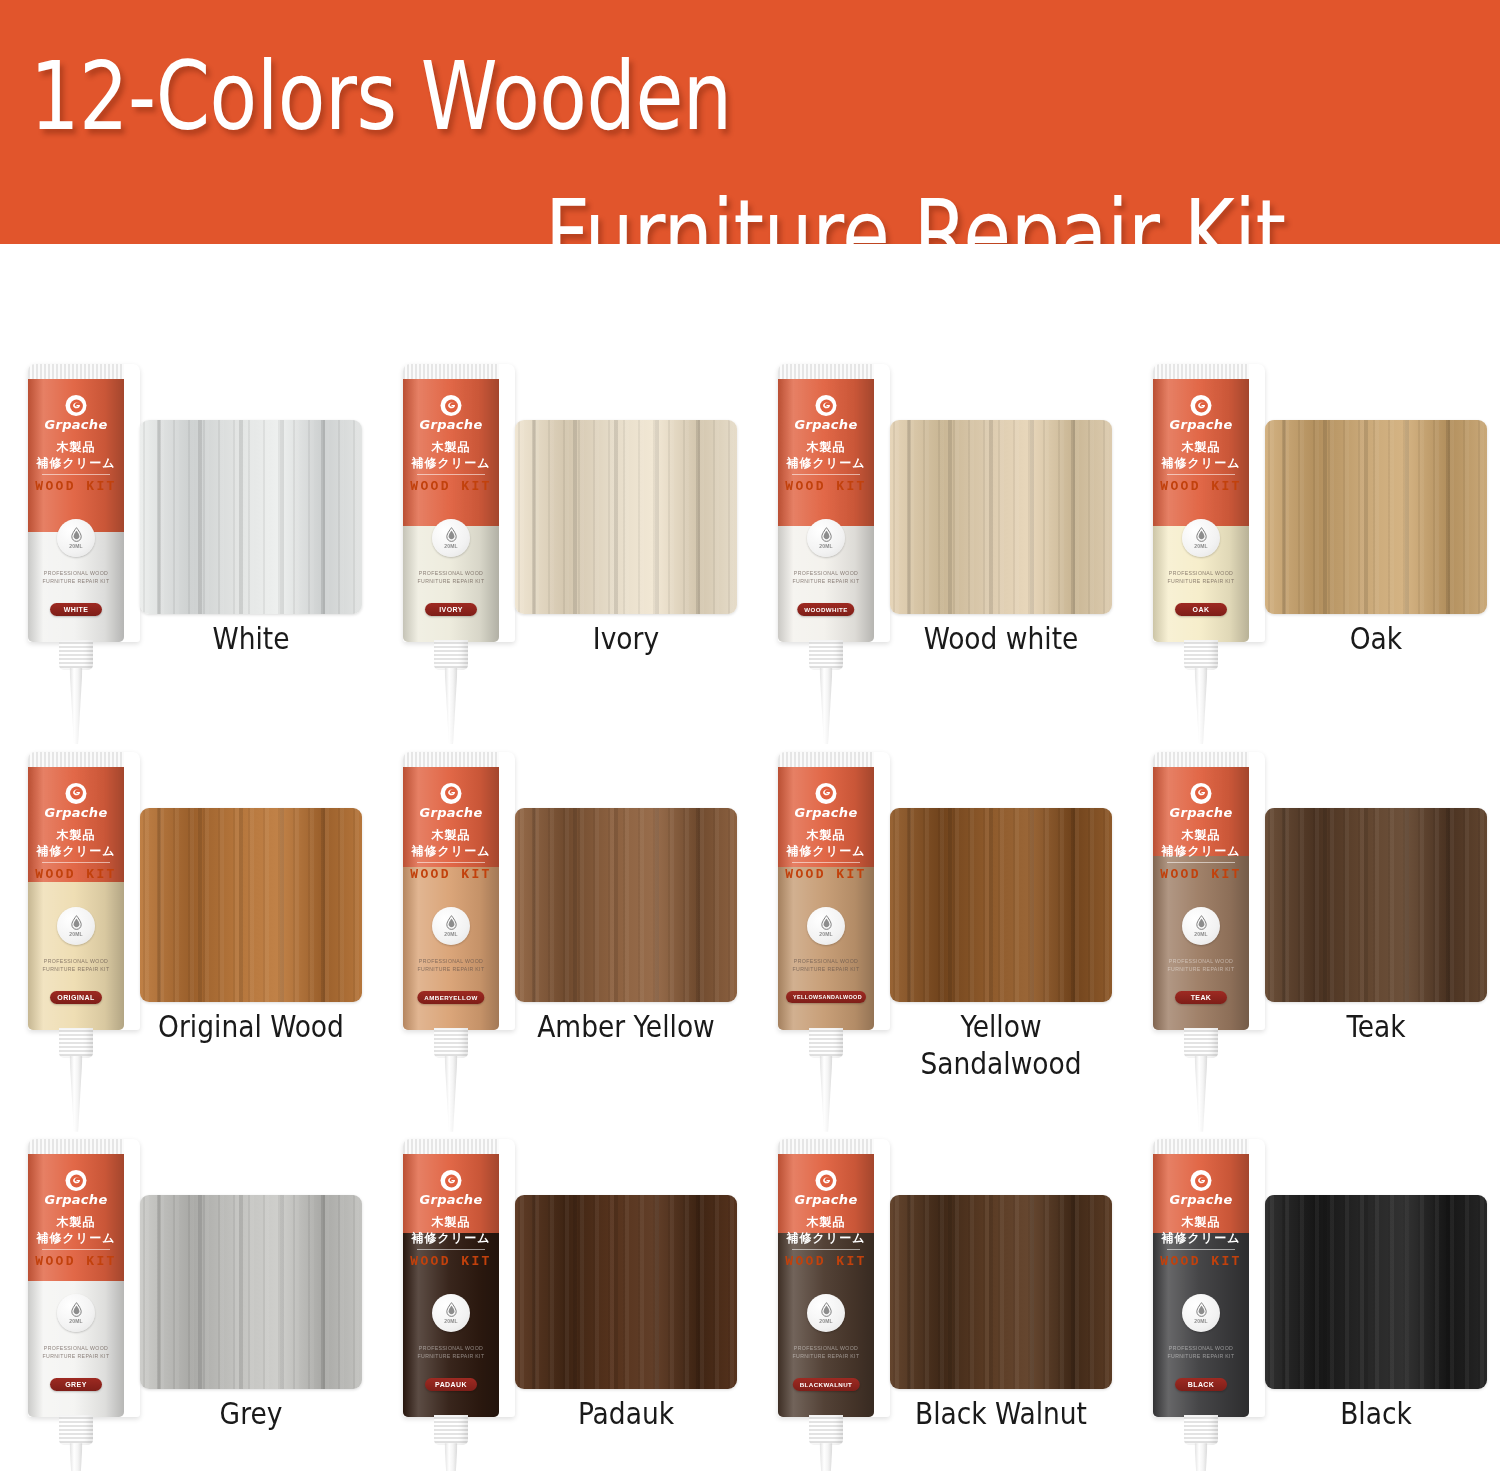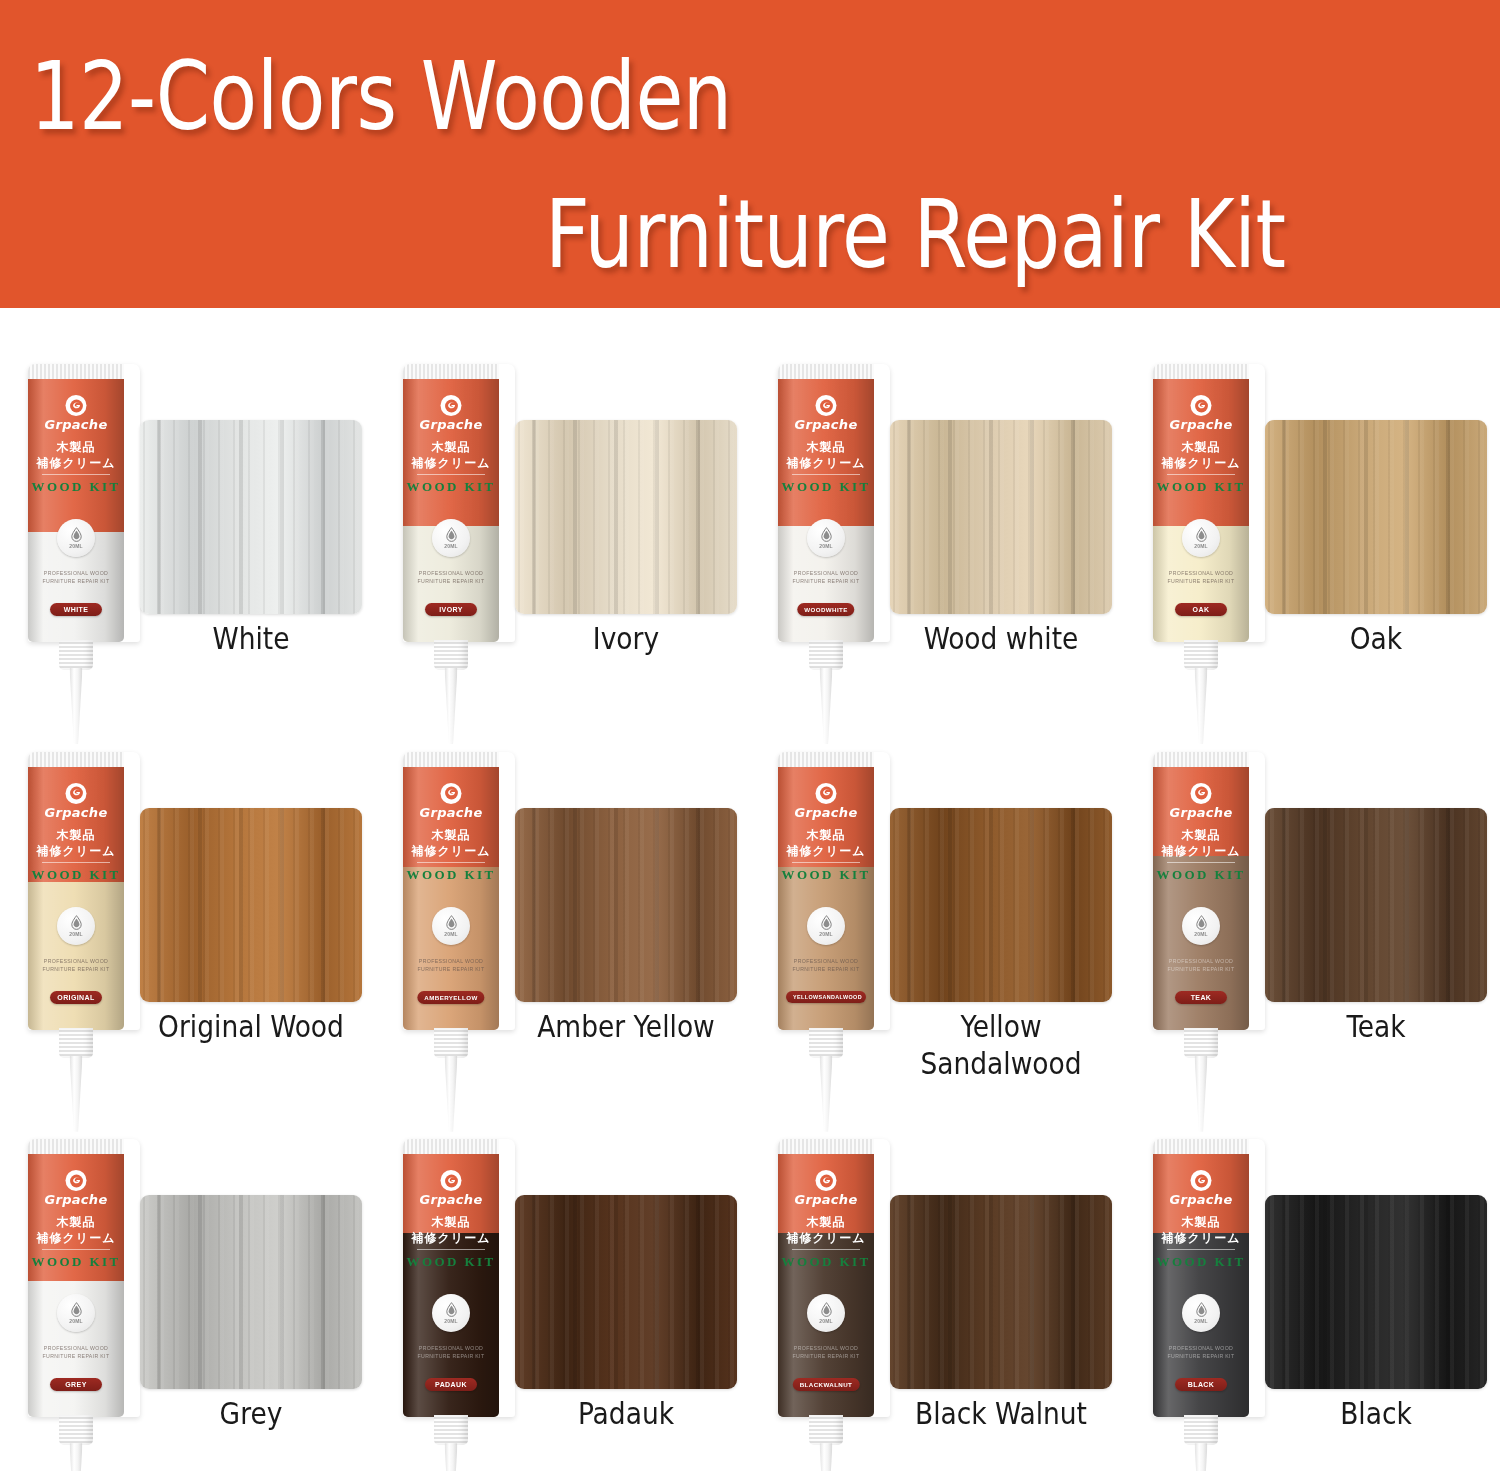--- a/index.html
+++ b/index.html
@@ -9,21 +9,21 @@
     height: 1471px;
     background: #ffffff;
     font-family: "Liberation Sans", sans-serif;
     overflow: hidden;
     position: relative;
   }
 
   
   .banner {
     width: 1500px;
-    height: 308px;
+    height: 244px;
     background: #E1552C;
     position: relative;
     overflow: hidden;
   }
   .banner-line {
     position: absolute;
     color: #ffffff;
     font-family: "DejaVu Sans Condensed", "Liberation Sans Narrow", "Liberation Sans", sans-serif;
     font-weight: 400;
     font-size: 94px;
@@ -165,22 +165,22 @@
     left: 14px; top: 95px;
     width: 68px; height: 1px;
     background: rgba(255,255,255,0.55);
     z-index: 4;
   }
   .wood-kit {
     position: absolute;
     left: 0; top: 100px;
     width: 100%;
     text-align: center;
-    color: #15803d;
-    font-family: Liberation Serif, serif;
+    color: #c2410c;
+    font-family: Liberation Mono, monospace;
     font-size: 13px;
     font-weight: 700;
     letter-spacing: 2.4px;
     z-index: 4;
   }
 
   
   .seal {
     position: absolute;
     left: 50%; top: 140px;

